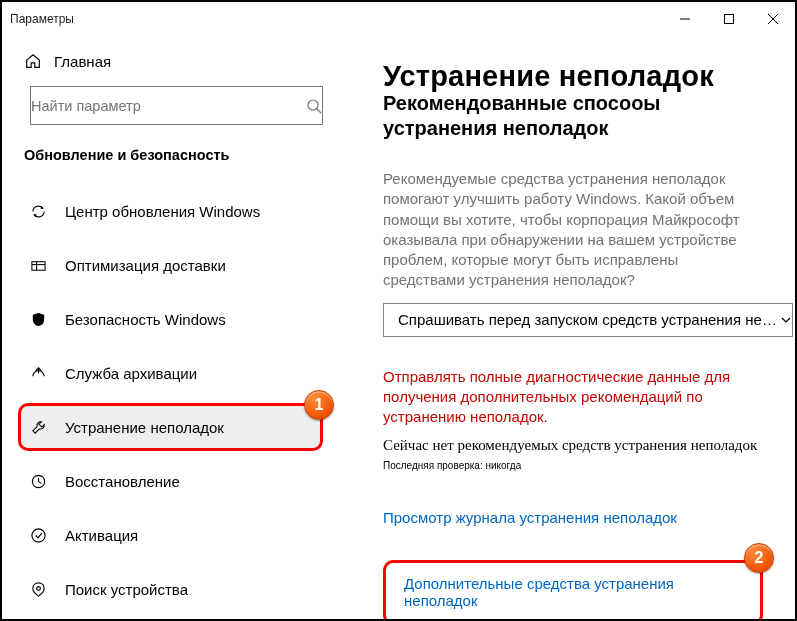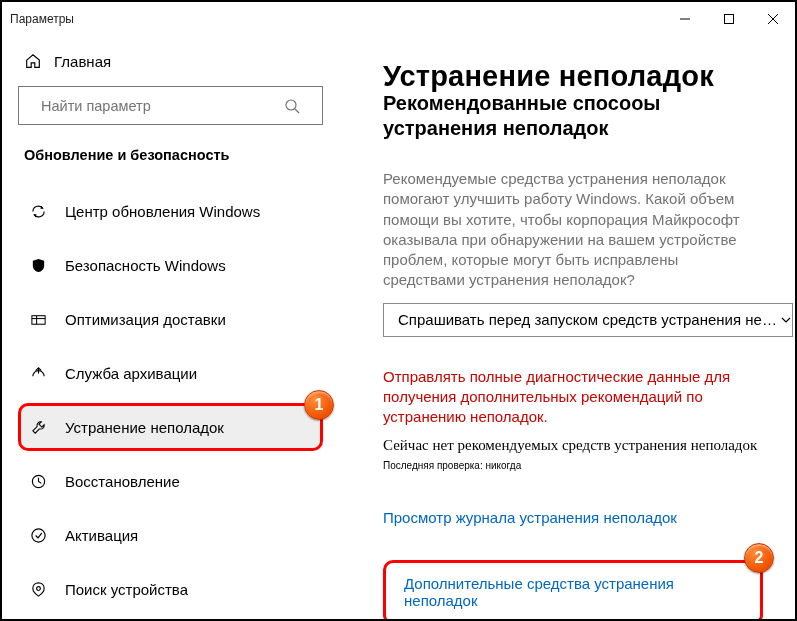--- a/index.html
+++ b/index.html
@@ -55,22 +55,22 @@
     font-size: 15px;
     cursor: pointer;
   }
   .home-row .icon { width: 18px; }
 
   .search-box {
     border: 1px solid #777;
     height: 48px;
     display: flex;
     align-items: center;
-    padding: 0 22px;
-    margin: 4px 0 22px 0;
+    padding: 0 0;
+    margin: 4px 0 22px 12px;
   }
   .search-box input {
     border: none;
     outline: none;
     flex: 1;
     font-size: 14.5px;
     font-family: inherit;
     background: transparent;
   }
   .search-box .icon { width: 16px; opacity: .75; }
@@ -258,35 +258,35 @@
             <path d="M3 9 a6 6 0 0 1 11 -3 M15 9 a6 6 0 0 1 -11 3" fill="none" stroke="#000" stroke-width="1.2"></path>
             <path d="M12 3 L14 6 L11 6 Z M6 15 L4 12 L7 12 Z" fill="#000"></path>
           </svg>
       </span>
       <span>Центр обновления Windows</span>
     </div>
 
     <div class="nav-item">
       <span class="icon">
         <svg viewBox="0 0 18 18" width="17" height="17">
-            <path d="M9 2 L15 4 V9 C15 13 12 15.5 9 16 C6 15.5 3 13 3 9 V4 Z" fill="#000"></path>
-          </svg>
-      </span>
-      <span>Безопасность Windows</span>
-    </div>
-
-    <div class="nav-item">
-      <span class="icon">
-        <svg viewBox="0 0 18 18" width="17" height="17">
             <rect x="2" y="5" width="14" height="9" fill="none" stroke="#000" stroke-width="1.1"></rect>
             <line x1="2" y1="8" x2="16" y2="8" stroke="#000" stroke-width="1.1"></line>
             <line x1="7" y1="5" x2="7" y2="14" stroke="#000" stroke-width="1.1"></line>
           </svg>
       </span>
       <span>Оптимизация доставки</span>
+    </div>
+
+    <div class="nav-item">
+      <span class="icon">
+        <svg viewBox="0 0 18 18" width="17" height="17">
+            <path d="M9 2 L15 4 V9 C15 13 12 15.5 9 16 C6 15.5 3 13 3 9 V4 Z" fill="#000"></path>
+          </svg>
+      </span>
+      <span>Безопасность Windows</span>
     </div>
 
     <div class="nav-item">
       <span class="icon">
         <svg viewBox="0 0 18 18" width="17" height="17">
             <path d="M3 12 a6 6 0 1 1 12 0" fill="none" stroke="#000" stroke-width="1.2"></path>
             <path d="M9 3 L9 9 M6 6 L9 3 L12 6" fill="none" stroke="#000" stroke-width="1.2"></path>
           </svg>
       </span>
       <span>Служба архивации</span>

